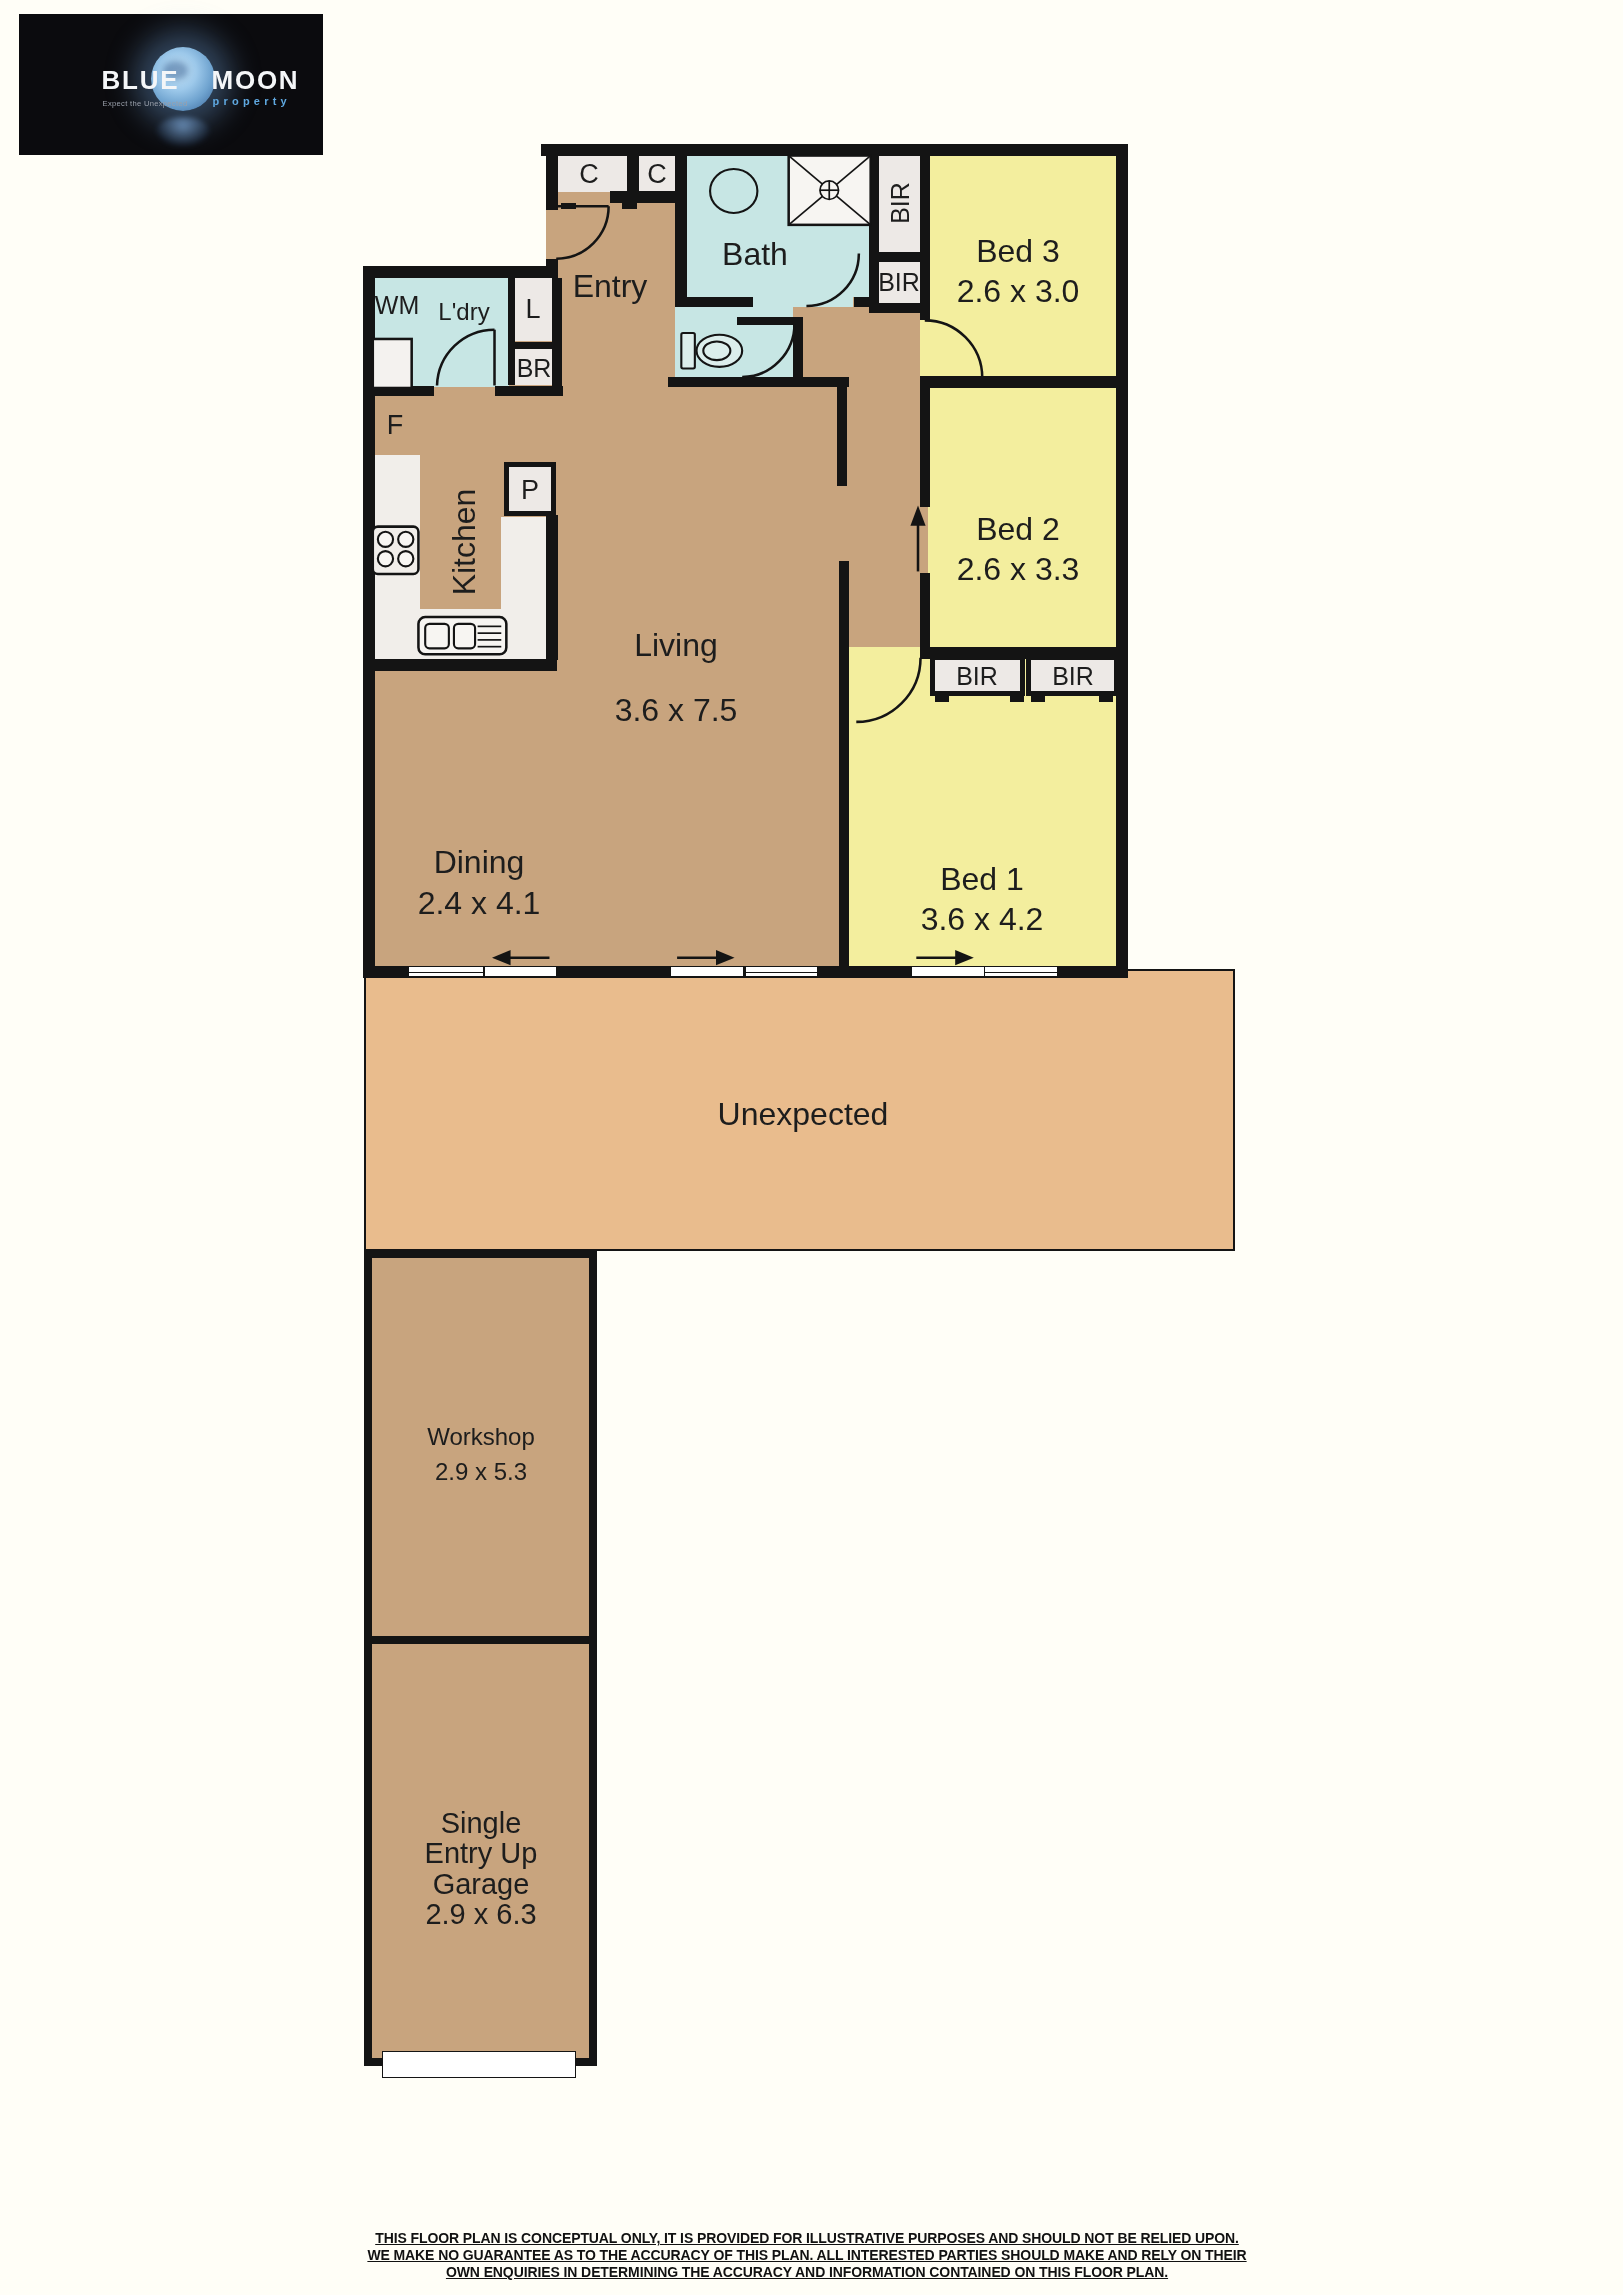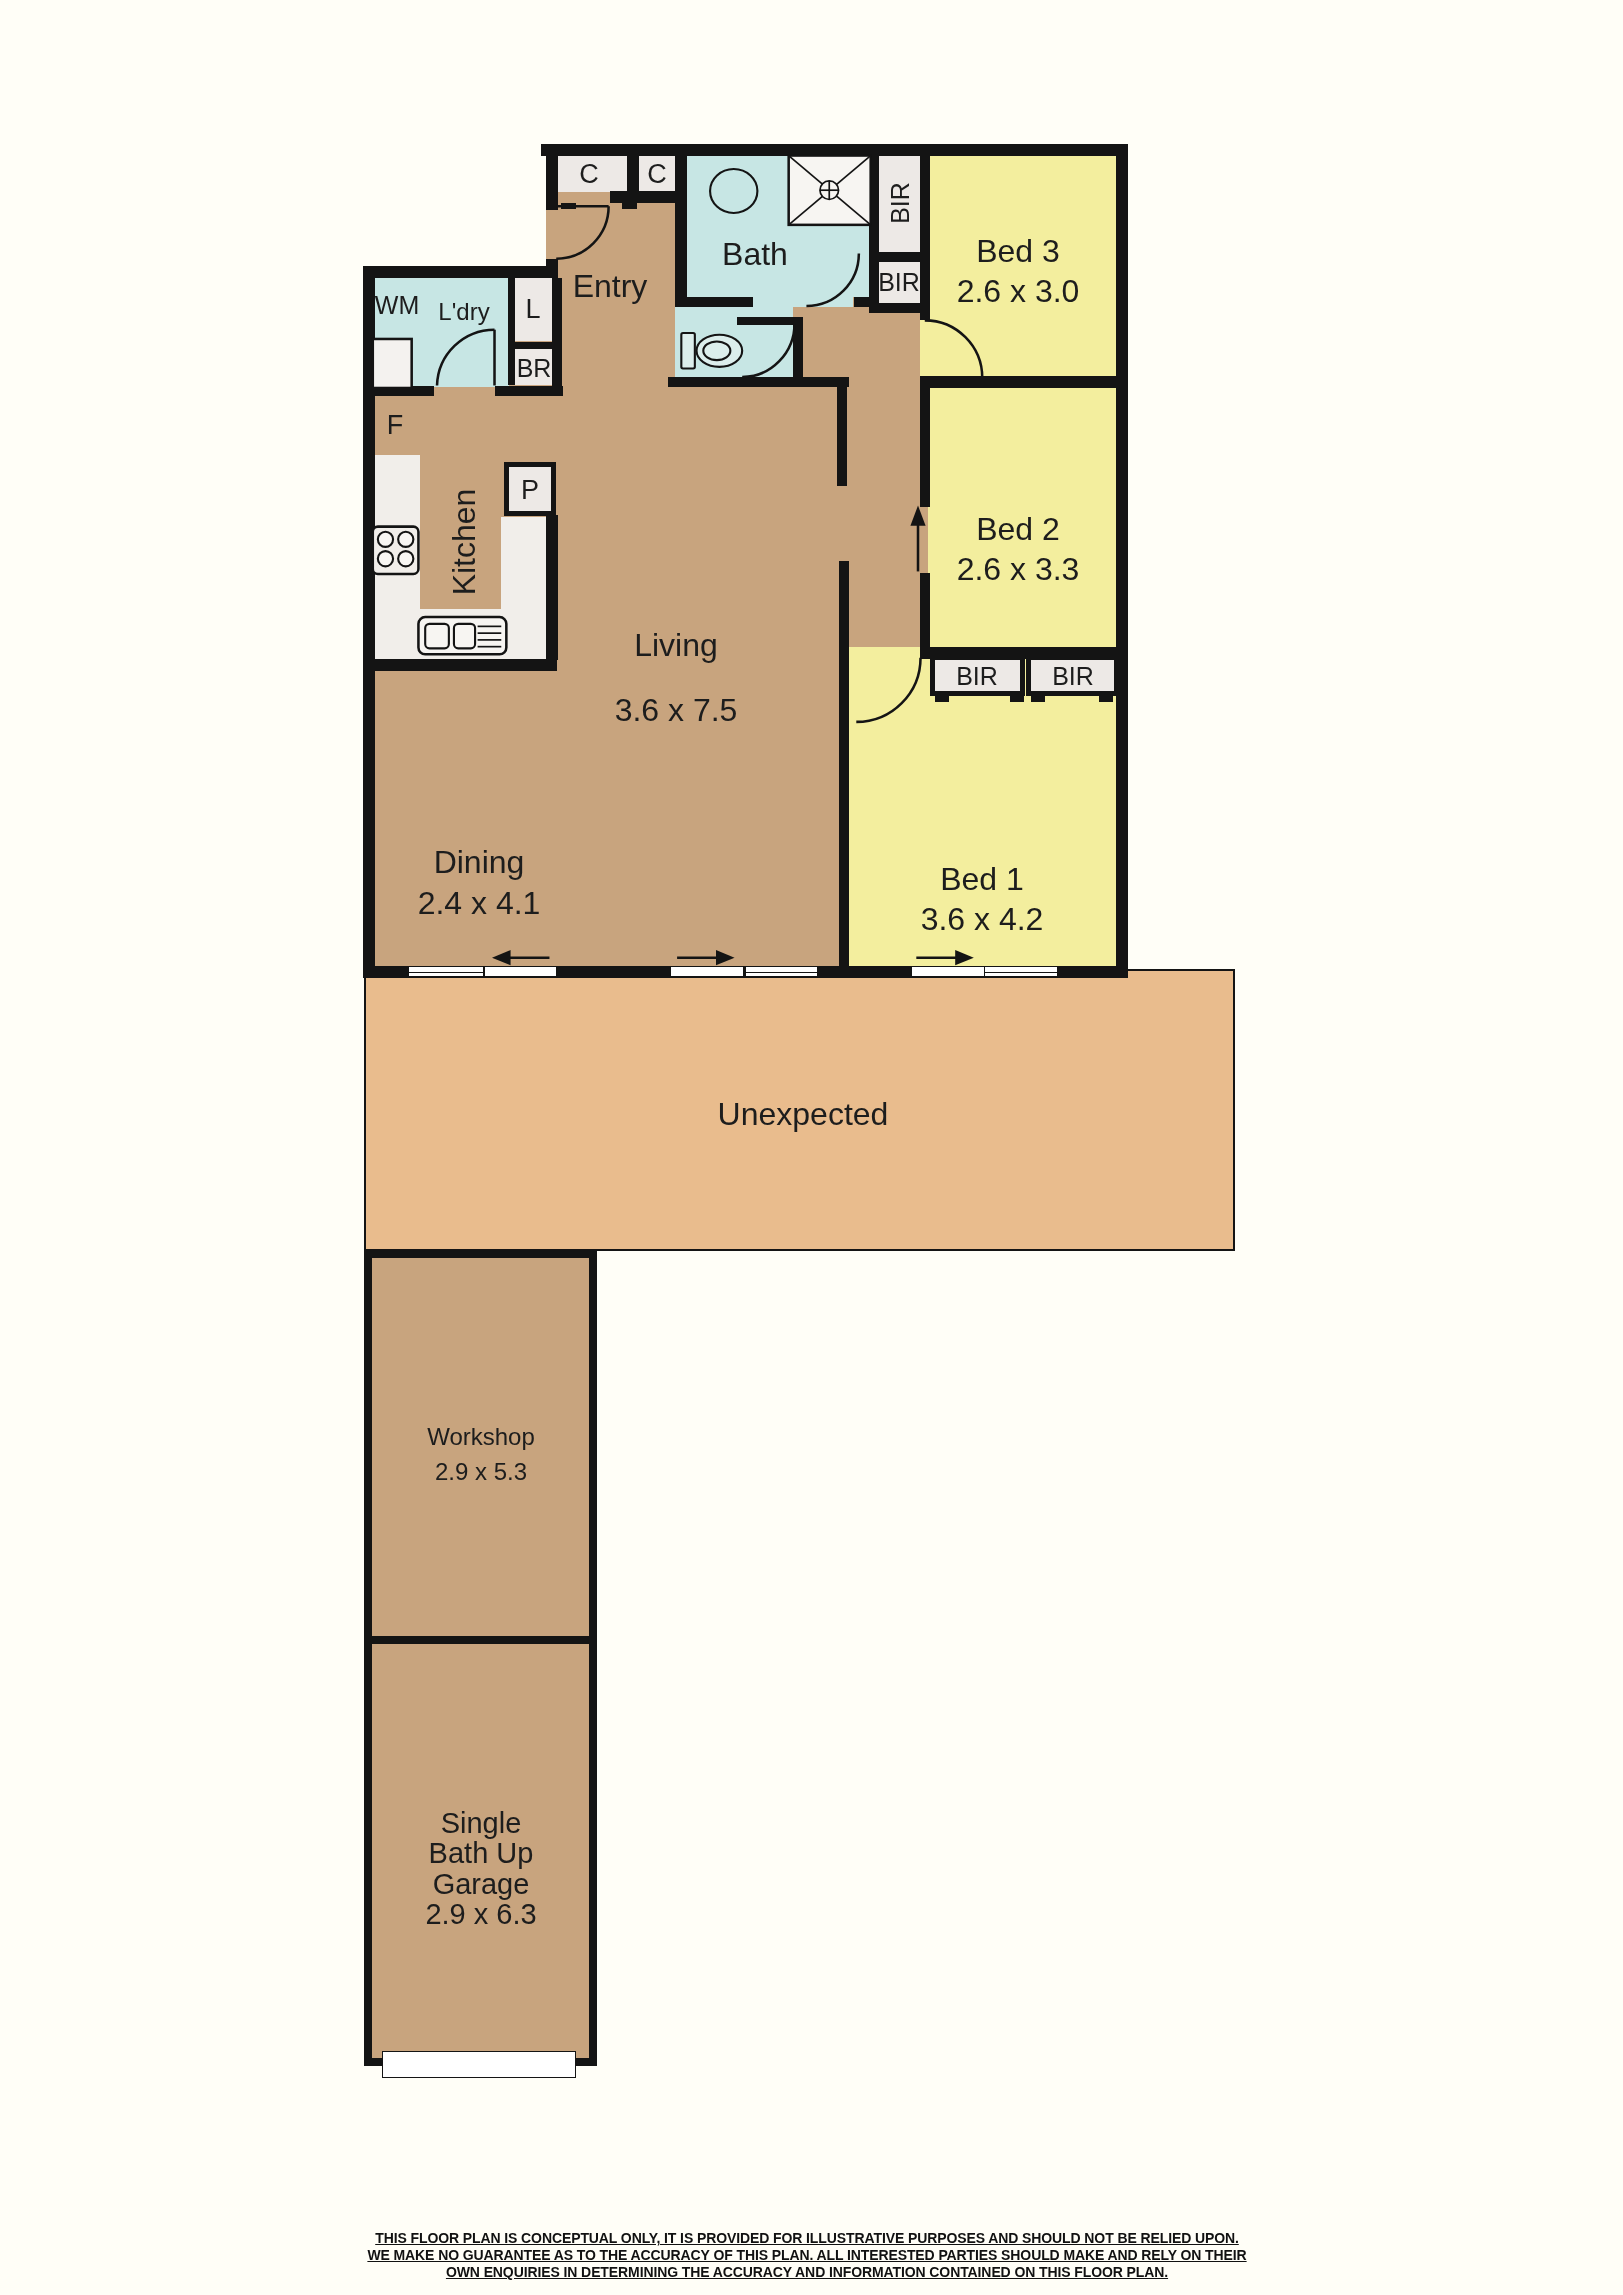--- a/index.html
+++ b/index.html
@@ -46,20 +46,29 @@
   #f-title{position:absolute;left:803px;top:2208px;transform:translate(-50%,-50%);
            font-size:39px;font-weight:bold;color:#111;letter-spacing:0.8px;z-index:60;white-space:nowrap;}
   .disc{position:absolute;left:807px;transform:translateX(-50%);font-size:14px;font-weight:bold;color:#111;
         white-space:nowrap;z-index:60;letter-spacing:-0.1px;text-decoration:underline;}
 </style>
 </head>
 <body>
 
 <div id="canvas">
 
+  <div id="logo">
+    <div class="moon"></div>
+    <div class="moonshade"></div>
+    <div class="refl"></div>
+    <div class="w1">BLUE</div>
+    <div class="w2">MOON</div>
+    <div class="tag">Expect the Unexpected</div>
+    <div class="sub">property</div>
+  </div>
 
   <div class="fill tan zl" style="left:375px;top:156px;width:741px;height:810px;"></div>
   <div class="patch z2" style="left:321px;top:127px;width:225px;height:141px;"></div>
 
   <div class="fill blue z2" style="left:375px;top:278px;width:134px;height:109px;"></div>
   <div class="fill blue z2" style="left:687px;top:156px;width:183px;height:141px;"></div>
   <div class="fill blue z2" style="left:675px;top:307px;width:118px;height:70px;"></div>
   <div class="fill blue z2" style="left:752px;top:297px;width:101px;height:10px;"></div>
 
   <div class="fill yellow z2" style="left:928px;top:156px;width:188px;height:221px;"></div>
@@ -242,21 +251,21 @@
   <div class="label xs ztxt" style="left:530px;top:490px;">P</div>
   <div class="label sm rot ztxt" style="left:900px;top:203px;">BIR</div>
   <div class="label sm ztxt" style="left:899px;top:282px;">BIR</div>
   <div class="label sm ztxt" style="left:977px;top:676px;">BIR</div>
   <div class="label sm ztxt" style="left:1073px;top:676px;">BIR</div>
 
   <div class="label ztxt" style="left:803px;top:1114px;">Unexpected</div>
   <div class="label md ztxt" style="left:481px;top:1437px;">Workshop</div>
   <div class="label md ztxt" style="left:481px;top:1472px;">2.9 x 5.3</div>
   <div class="label g ztxt" style="left:481px;top:1823px;">Single</div>
-  <div class="label g ztxt" style="left:481px;top:1853px;">Bath Up</div>
+  <div class="label g ztxt" style="left:481px;top:1853px;">Entry Up</div>
   <div class="label g ztxt" style="left:481px;top:1884px;">Garage</div>
   <div class="label g ztxt" style="left:481px;top:1914px;">2.9 x 6.3</div>
 
   <div class="disc" style="top:2230px;">THIS FLOOR PLAN IS CONCEPTUAL ONLY, IT IS PROVIDED FOR ILLUSTRATIVE PURPOSES AND SHOULD NOT BE RELIED UPON.</div>
   <div class="disc" style="top:2247px;">WE MAKE NO GUARANTEE AS TO THE ACCURACY OF THIS PLAN. ALL INTERESTED PARTIES SHOULD MAKE AND RELY ON THEIR</div>
   <div class="disc" style="top:2264px;">OWN ENQUIRIES IN DETERMINING THE ACCURACY AND INFORMATION CONTAINED ON THIS FLOOR PLAN.</div>
 
 </div>
 
 

